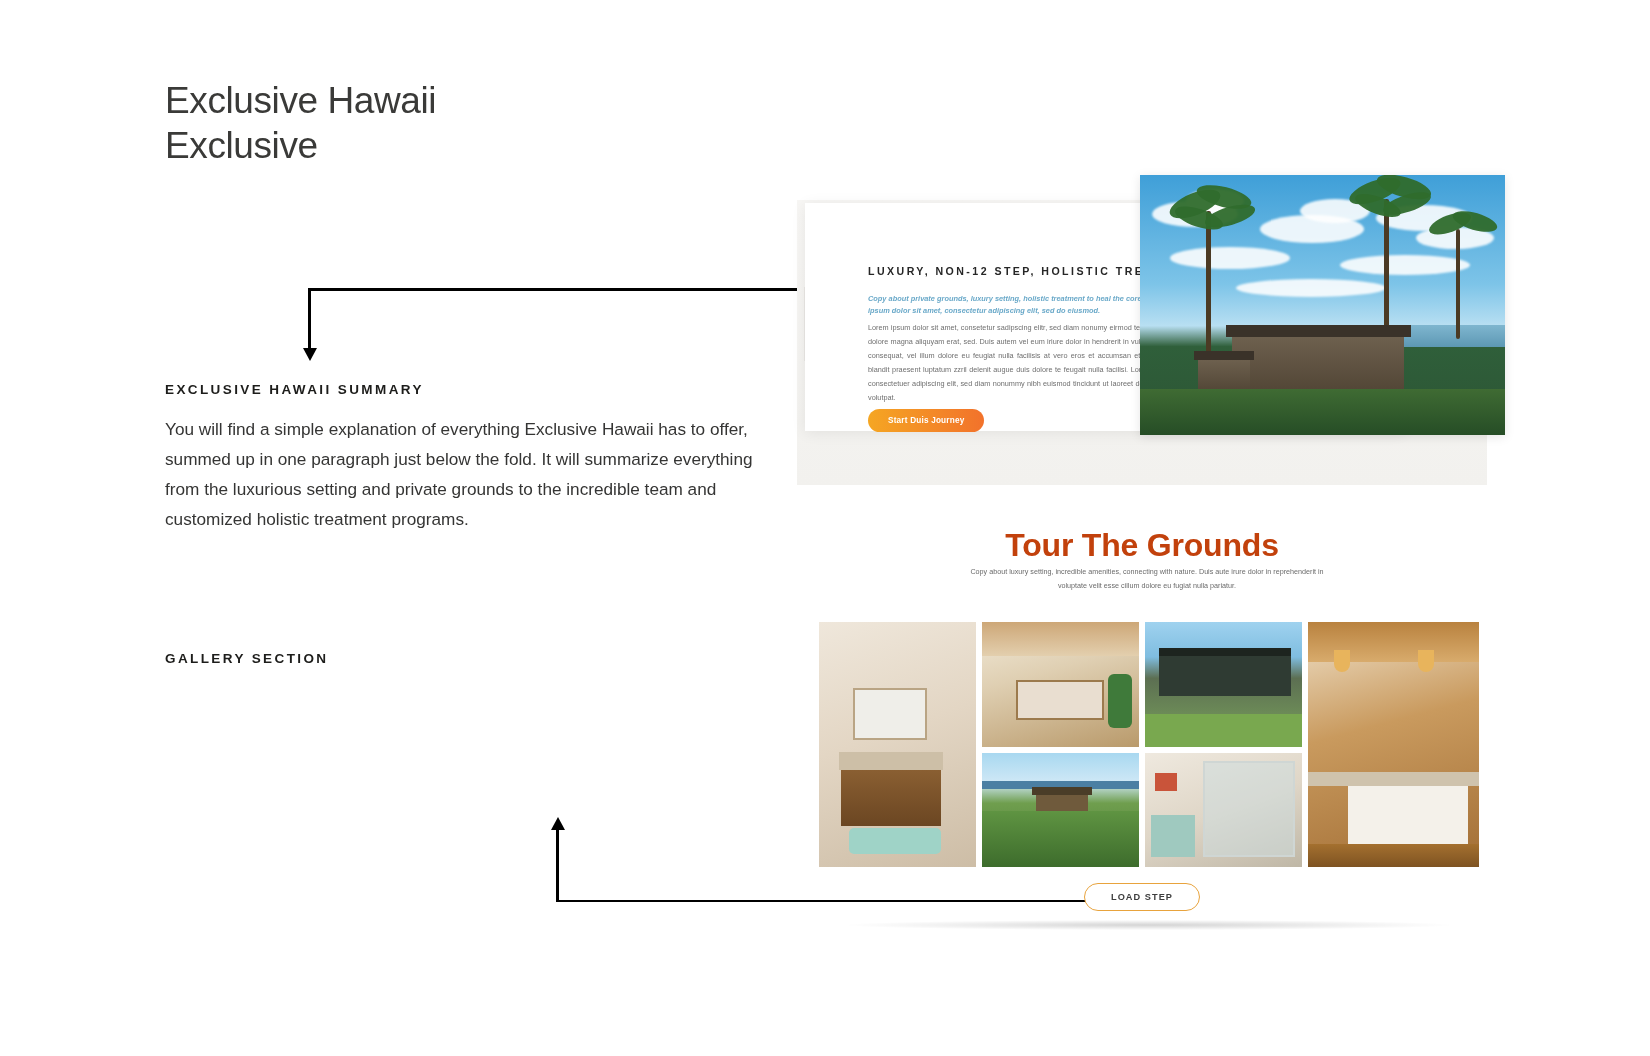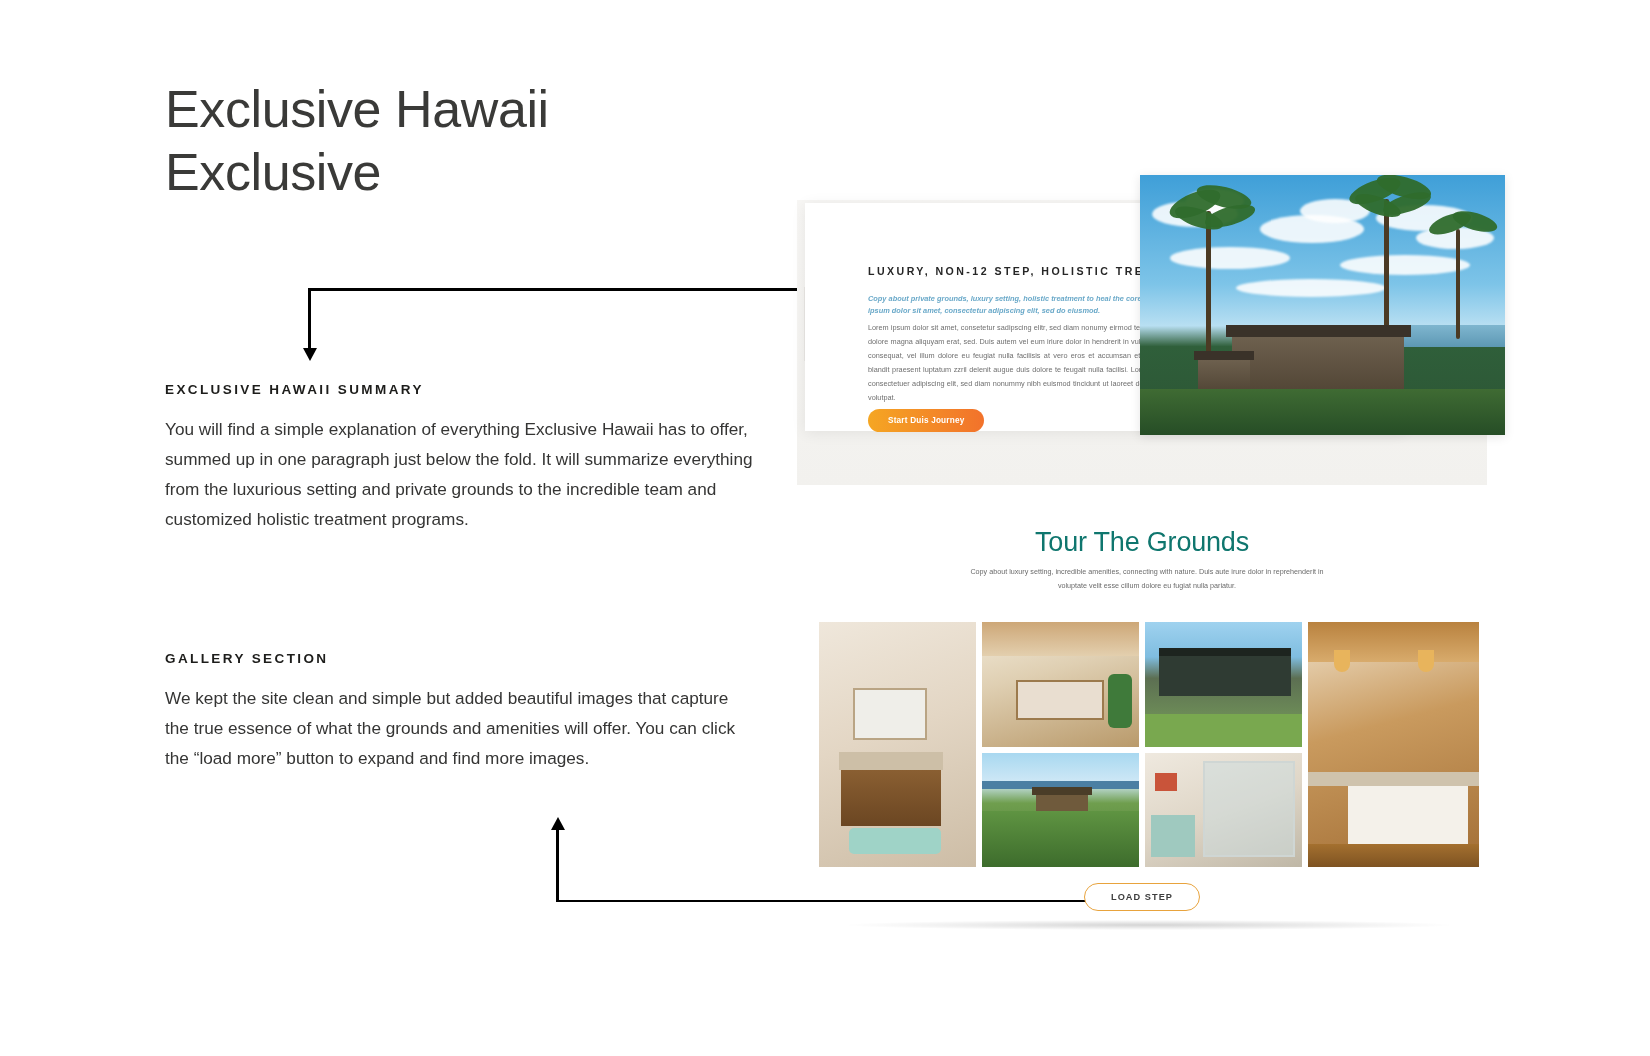--- a/index.html
+++ b/index.html
@@ -7,21 +7,21 @@
     width: 1650px; height: 1056px;
     background: #ffffff;
     font-family: "Liberation Sans", sans-serif;
     overflow: hidden;
   }
   #slide { position: relative; width: 1650px; height: 1056px; background: #fff; }
 
   
   .deck-title {
     position: absolute; left: 165px; top: 78px; width: 700px;
-    font-size: 52px; line-height: 1.22; font-weight: 400;
+    font-size: 37px; line-height: 1.22; font-weight: 400;
     color: #3a3a38; letter-spacing: -0.4px;
   }
   .deck-title span { display: block; }
 
   .callout { position: absolute; width: 590px; }
   .callout-label {
     font-size: 13.5px; font-weight: 700; letter-spacing: 2.4px;
     color: #1d1d1b; margin-bottom: 17px;
   }
   .callout-body {
@@ -106,21 +106,21 @@
   .palm-frond { position: absolute; background: #2f6b2c; border-radius: 50%; opacity: .95; }
   .villa {
     position: absolute; background: linear-gradient(180deg,#6d604e 0%, #534737 100%);
   }
   .villa-roof { position: absolute; background: #3a3229; }
   .sea { position: absolute; background: linear-gradient(180deg,#7fb6cf,#5d98b4); }
 
   
   .tour-title {
     position: absolute; left: 0; top: 352px; width: 690px; text-align: center;
-    font-size: 27px; font-weight: 400; color: #0f766e; letter-spacing: -0.2px;
+    font-size: 32px; font-weight: 700; color: #c2410c; letter-spacing: -0.2px;
   }
   .tour-sub {
     position: absolute; left: 170px; top: 390px; width: 360px; text-align: center;
     font-size: 7.2px; line-height: 1.95; color: #6b6b6b;
   }
 
   
   #gallery { position: absolute; left: 22px; top: 447px; width: 660px; height: 245px; }
   .g { position: absolute; overflow: hidden; background: #ddd; }
 
@@ -161,21 +161,20 @@
     <div class="head"></div>
   </div>
 
   <div class="callout" id="callout-summary">
     <div class="callout-label">EXCLUSIVE HAWAII SUMMARY</div>
     <p class="callout-body">You will find a simple explanation of everything Exclusive Hawaii has to offer, summed up in one paragraph just below the fold. It will summarize everything from the luxurious setting and private grounds to the incredible team and customized holistic treatment programs.</p>
   </div>
 
   <div class="callout" id="callout-gallery">
     <div class="callout-label">GALLERY SECTION</div>
-    <p class="callout-body">We kept the site clean and simple but added beautiful images that capture the true essence of what the grounds and amenities will offer. You can click the “load more” button to expand and find more images.</p>
   </div>
 
   <div class="arrow" id="arrow-gallery">
     <div class="seg-v"></div>
     <div class="seg-h"></div>
     <div class="head"></div>
   </div>
 
   <div id="mockup">
 

